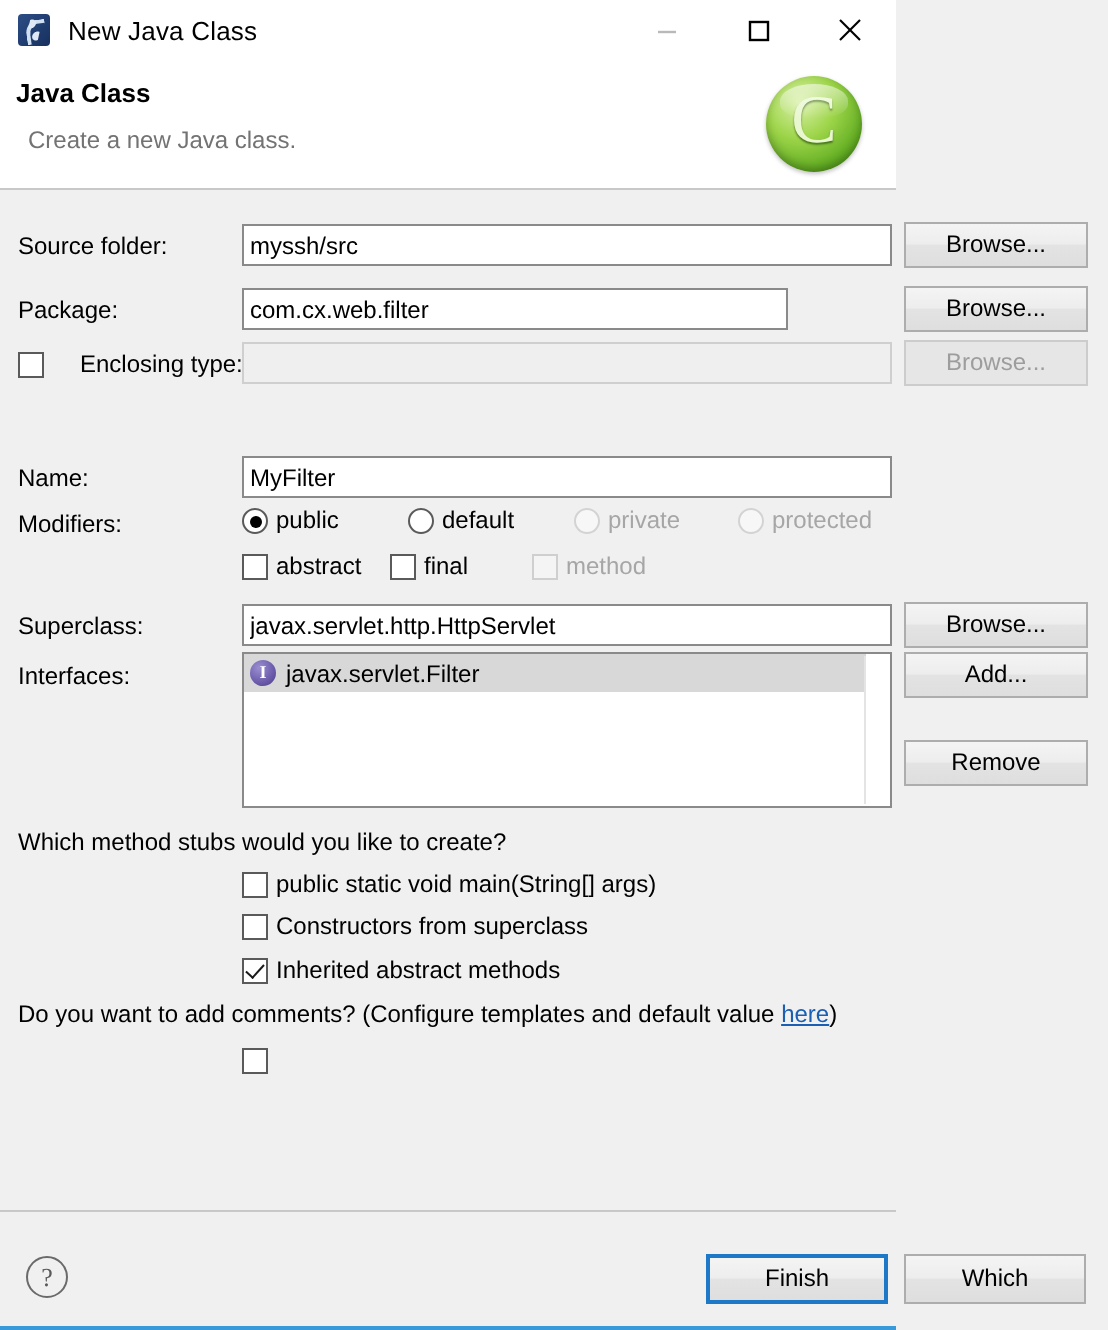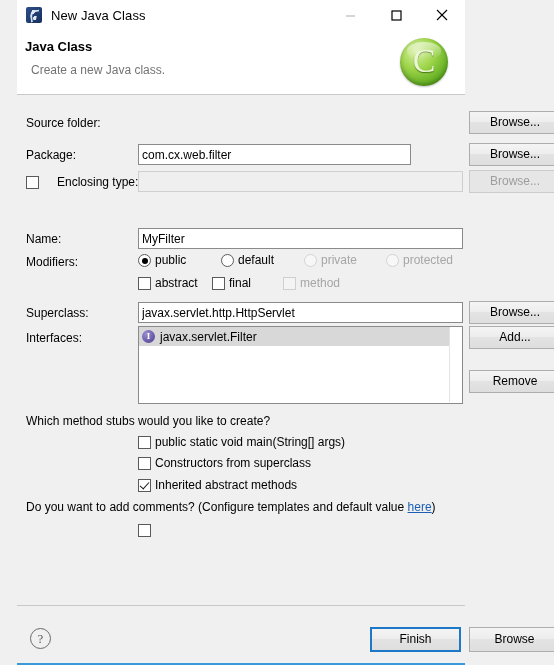--- a/index.html
+++ b/index.html
@@ -19,21 +19,20 @@
   .dialog {
     position: absolute;
     left: 0; top: 0;
     width: 448px;
     height: 665px;
     background: #f0f0f0;
     box-sizing: border-box;
     border-bottom: 2px solid #3a9ad9;
     display: flex;
     flex-direction: column;
-    margin-left: 17px;
   }
 
   
   .titlebar {
     height: 30px;
     background: #ffffff;
     display: flex;
     align-items: center;
     flex: 0 0 auto;
     position: relative;
@@ -351,20 +350,21 @@
     <div class="header-title">Java Class</div>
     <div class="header-desc">Create a new Java class.</div>
     <div class="header-icon">
       <span class="cletter">C</span>
     </div>
   </div>
 
   <div class="body">
 
     <div class="row-label" style="left:9px; top:21px;">Source folder:</div>
+    <input class="txt" style="left: 121px; top: 17px; width: 325px;" value="myssh/src">
     <div class="btn" style="left:452px; top:16px; width:92px;">Browse...</div>
 
     <div class="row-label" style="left:9px; top:53px;">Package:</div>
     <input class="txt" style="left: 121px; top: 49px; width: 273px;" value="com.cx.web.filter">
     <div class="btn" style="left:452px; top:48px; width:92px;">Browse...</div>
 
     <div class="cb" style="left:9px; top:81px;"></div>
     <div class="row-label" style="left:40px; top:80px;">Enclosing type:</div>
     <input class="txt disabled" style="left: 121px; top: 76px; width: 325px;" readonly="" value="">
     <div class="btn disabled" style="left:452px; top:75px; width:92px;">Browse...</div>
@@ -424,16 +424,16 @@
     <div class="qtext" style="left:9px; top:405px;">
       <span>Do you want to add comments? (Configure templates and default value </span><a class="link" href="#">here</a><span>)</span>
     </div>
 
     <div class="cb" style="left:121px; top:429px;"></div>
   </div>
 
   <div class="footer">
     <div class="help-icon">?</div>
     <div class="footer-btn default" style="left:353px;text-align:center;">Finish</div>
-    <div class="footer-btn" style="left:452px;">Browse</div>
+    <div class="footer-btn" style="left:452px;">Which</div>
   </div>
 
 </div>
 
 </body></html>

